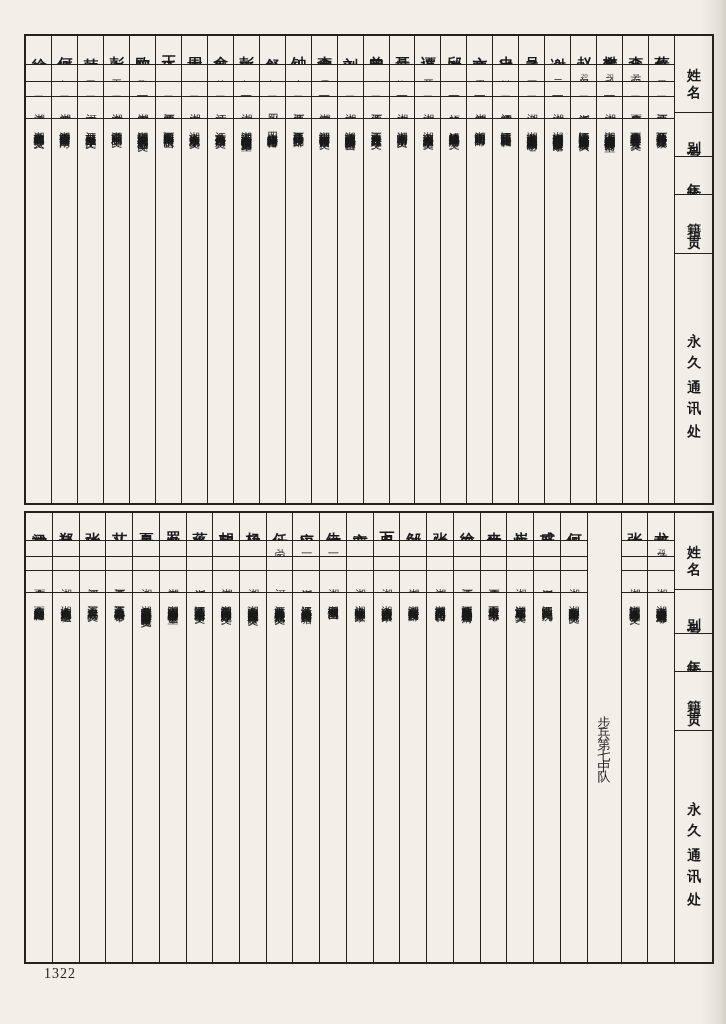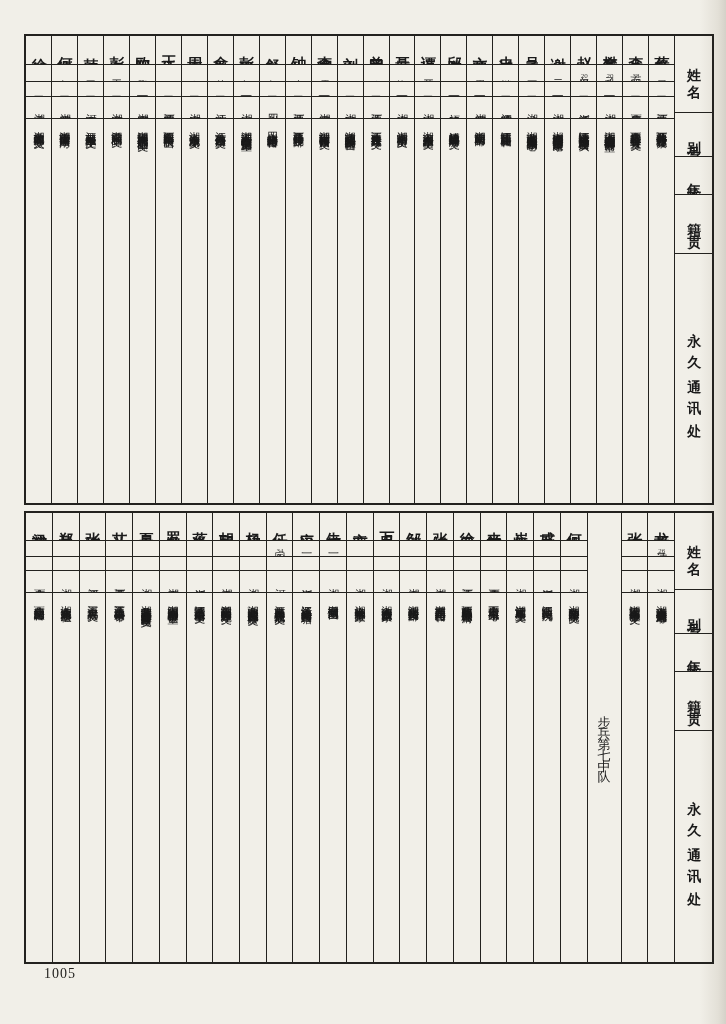--- a/index.html
+++ b/index.html
@@ -907,14 +907,14 @@
           <div class="cell native">
             <span class="vt">广西蒙山</span>
           </div>
           <div class="cell address">
             <span class="vt">广西蒙山文墟邮局转</span>
           </div>
         </div>
       </div>
 
   </div>
-  <div class="page-number">1005</div>
+  <div class="page-number">1322</div>
 </div>
 
 </body></html>

